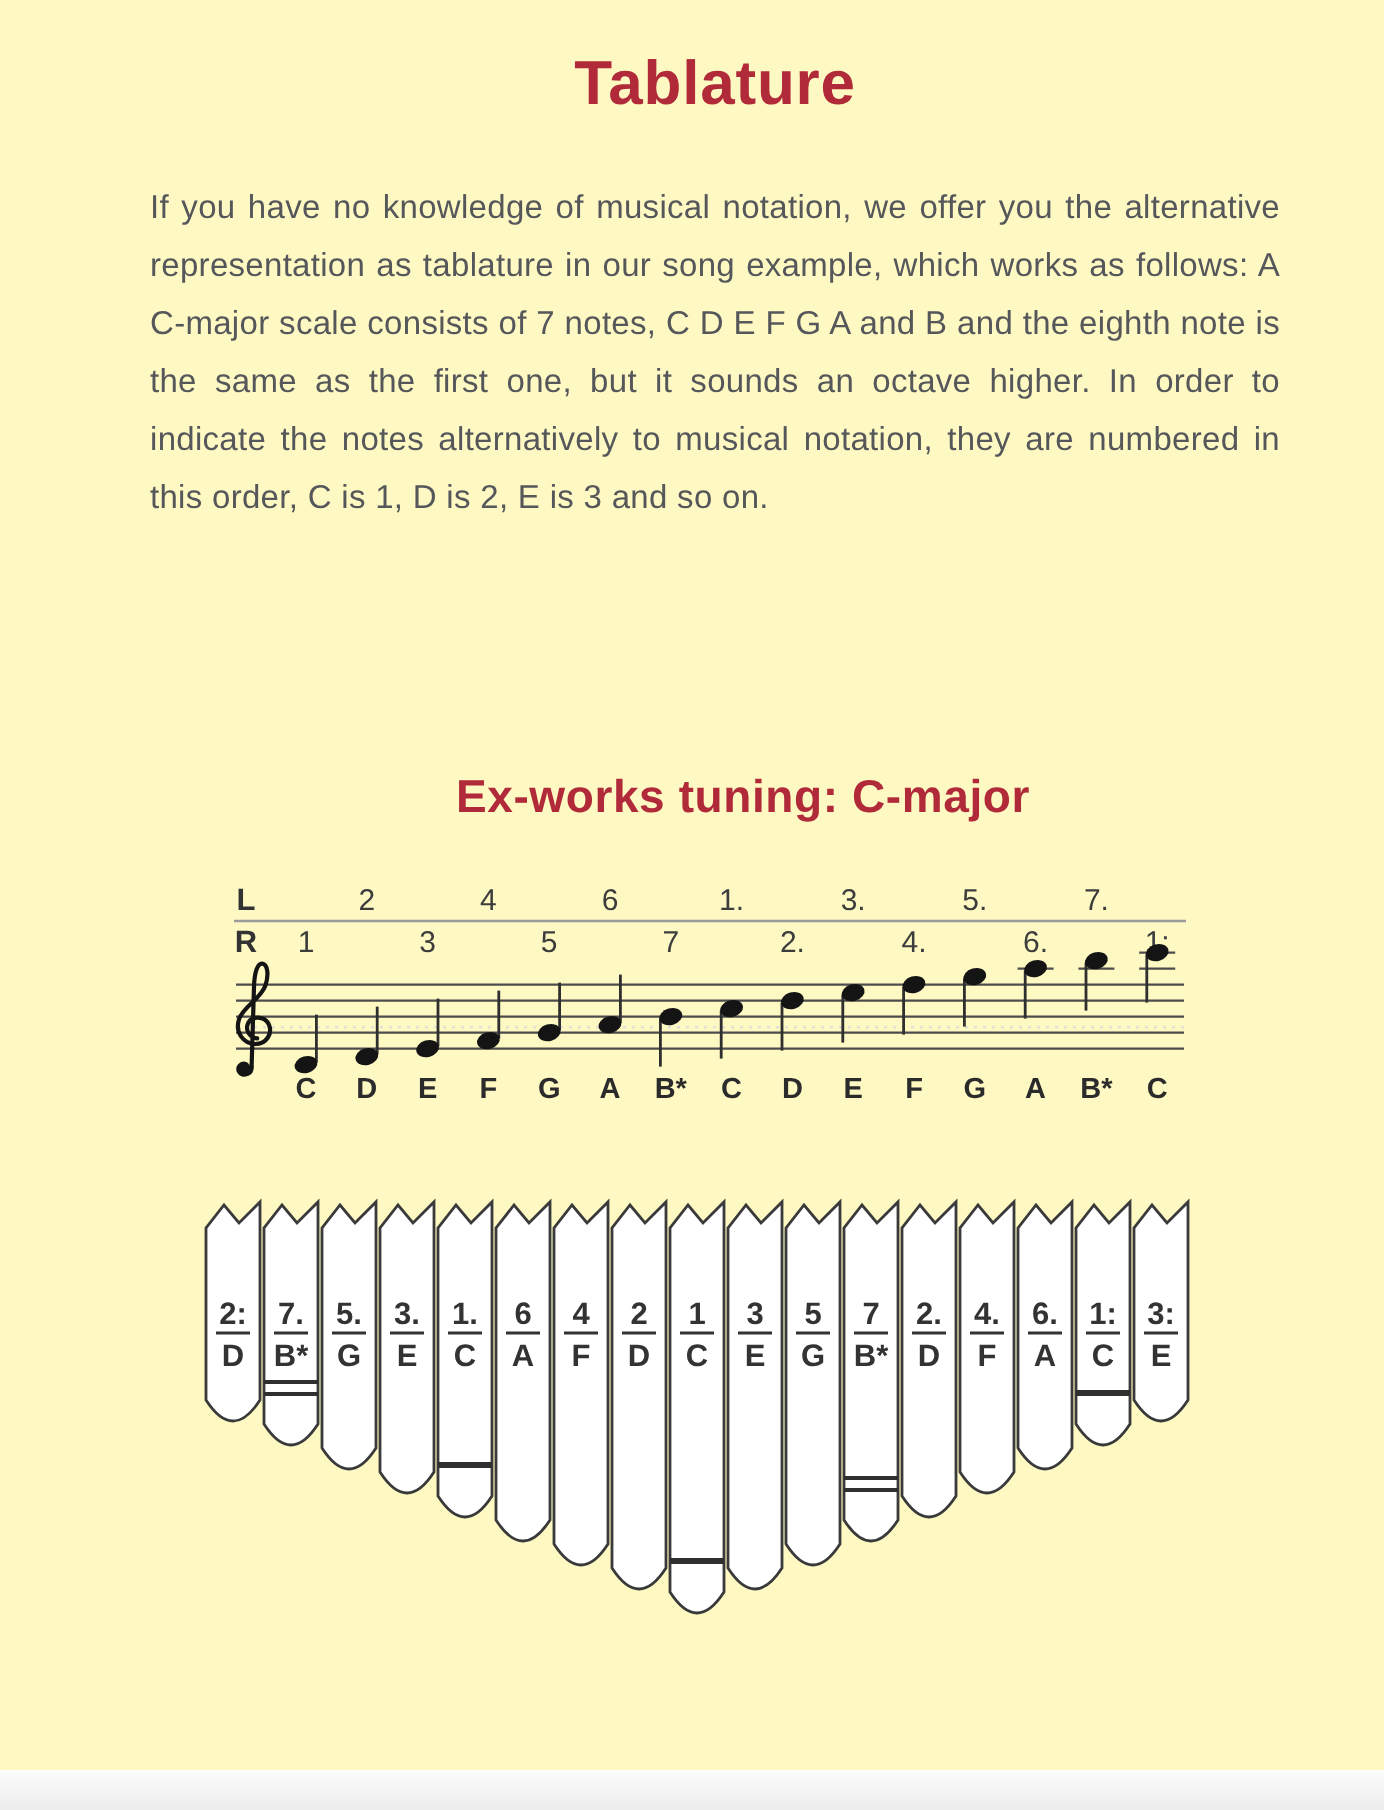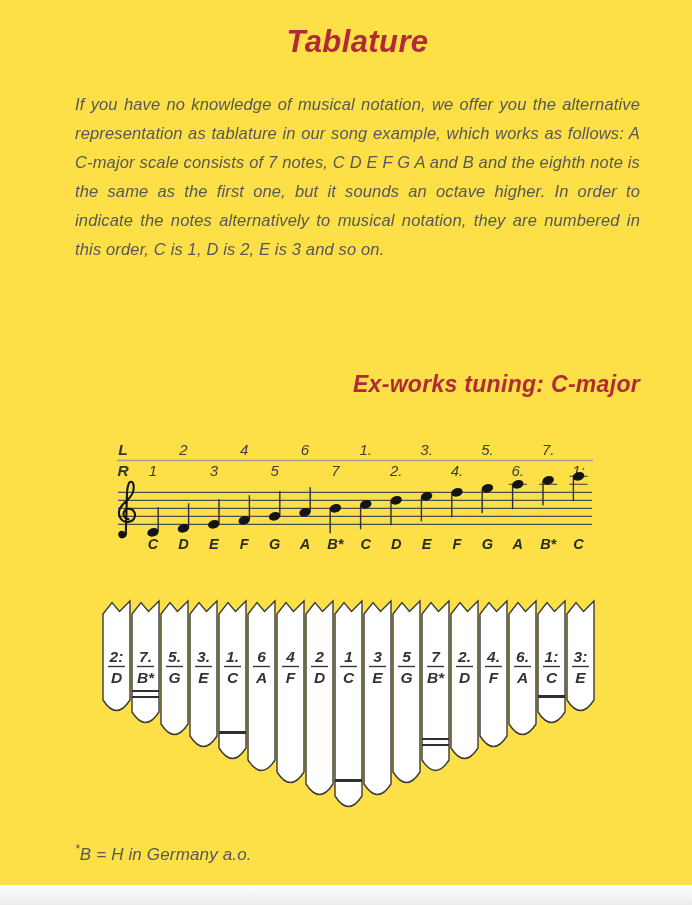--- a/index.html
+++ b/index.html
@@ -1,31 +1,31 @@
 <!DOCTYPE html>
 <html><head>
 <meta charset="utf-8">
 <style>
   html,body{margin:0;padding:0;background:#ffffff;}
   .page{
-    position:relative;width:692px;height:905px;background:#fde047;
-    font-family:"Liberation Sans",sans-serif;overflow:hidden;font-style:italic;
+    position:relative;width:692px;height:905px;background:#fef9c3;
+    font-family:"Liberation Sans",sans-serif;overflow:hidden;
   }
   .page-title{
     position:absolute;top:24px;left:75px;width:565px;margin:0;
     text-align:center;font-size:31px;font-weight:700;letter-spacing:.4px;
   }
   .body-text{
     position:absolute;top:90px;left:75px;width:565px;
     font-size:16.5px;line-height:29px;letter-spacing:.15px;
   }
   .body-text p{margin:0;text-align:justify;}
   .section-heading{
-    position:absolute;top:371px;left:75px;width:565px;margin:0;
-    text-align:right;font-size:23px;font-weight:700;letter-spacing:.3px;
+    position:absolute;top:371px;left:75px;width:565px;margin:14px;
+    text-align:center;font-size:23px;font-weight:700;letter-spacing:.3px;
   }
   #staff-svg{position:absolute;left:95px;top:438px;}
   #kalimba-svg{position:absolute;left:95px;top:598px;}
   .footnote{position:absolute;left:75px;top:845px;margin:0;font-size:17px;letter-spacing:.15px;}
   .footnote sup{font-size:12px;vertical-align:super;line-height:0;}
   .bottom-band{position:absolute;left:0;bottom:0;width:100%;height:20px;
     background:linear-gradient(180deg,#fcfcfc 0%,#ececec 100%);}
 </style>
 </head>
 <body>
@@ -256,16 +256,15 @@
         <rect x="443" y="97" width="27" height="3" fill="#2f2f2f"></rect>
       </g>
       <g>
         <path d="M 472 16 L 472 102 Q 485.5 123 499 102 L 499 3 L 488.5 13.5 L 481 4.5 Z" fill="#ffffff" stroke="#3a3a3a" stroke-width="1.4" stroke-linejoin="miter"></path>
         <text x="485.5" y="64" font-size="15.5px" font-weight="600" text-anchor="middle" fill="#333">3:</text>
         <line x1="477" y1="68.5" x2="494" y2="68.5" stroke="#333" stroke-width="1.4"></line>
         <text x="485.5" y="85" font-size="15.5px" font-weight="600" text-anchor="middle" fill="#333">E</text>
       </g>
     </svg>
 
-  <p class="footnote" style="color: rgb(86, 87, 90);"><sup>*</sup><span>B = H in Germany a.o.</span></p>
 
   <div class="bottom-band"></div>
 </div>
 
 </body></html>

